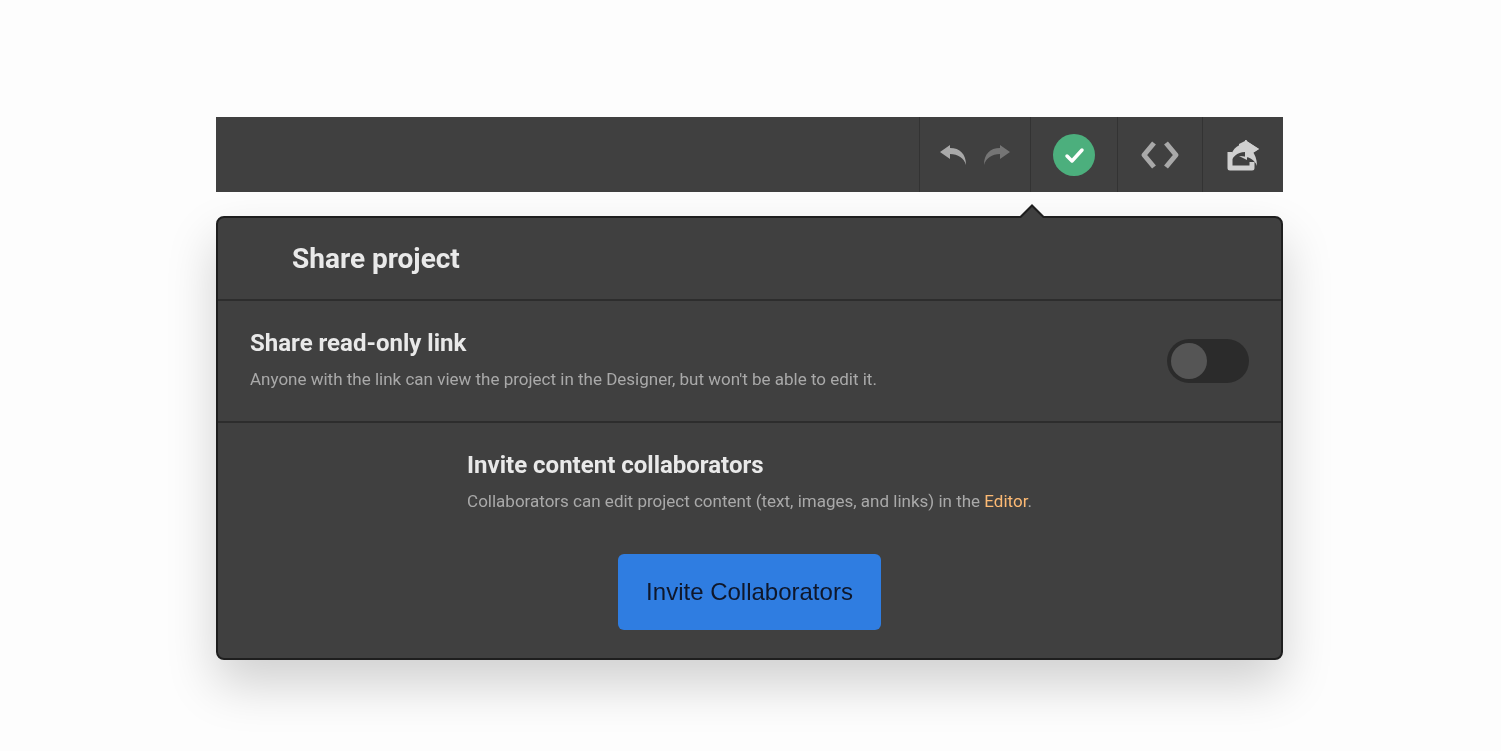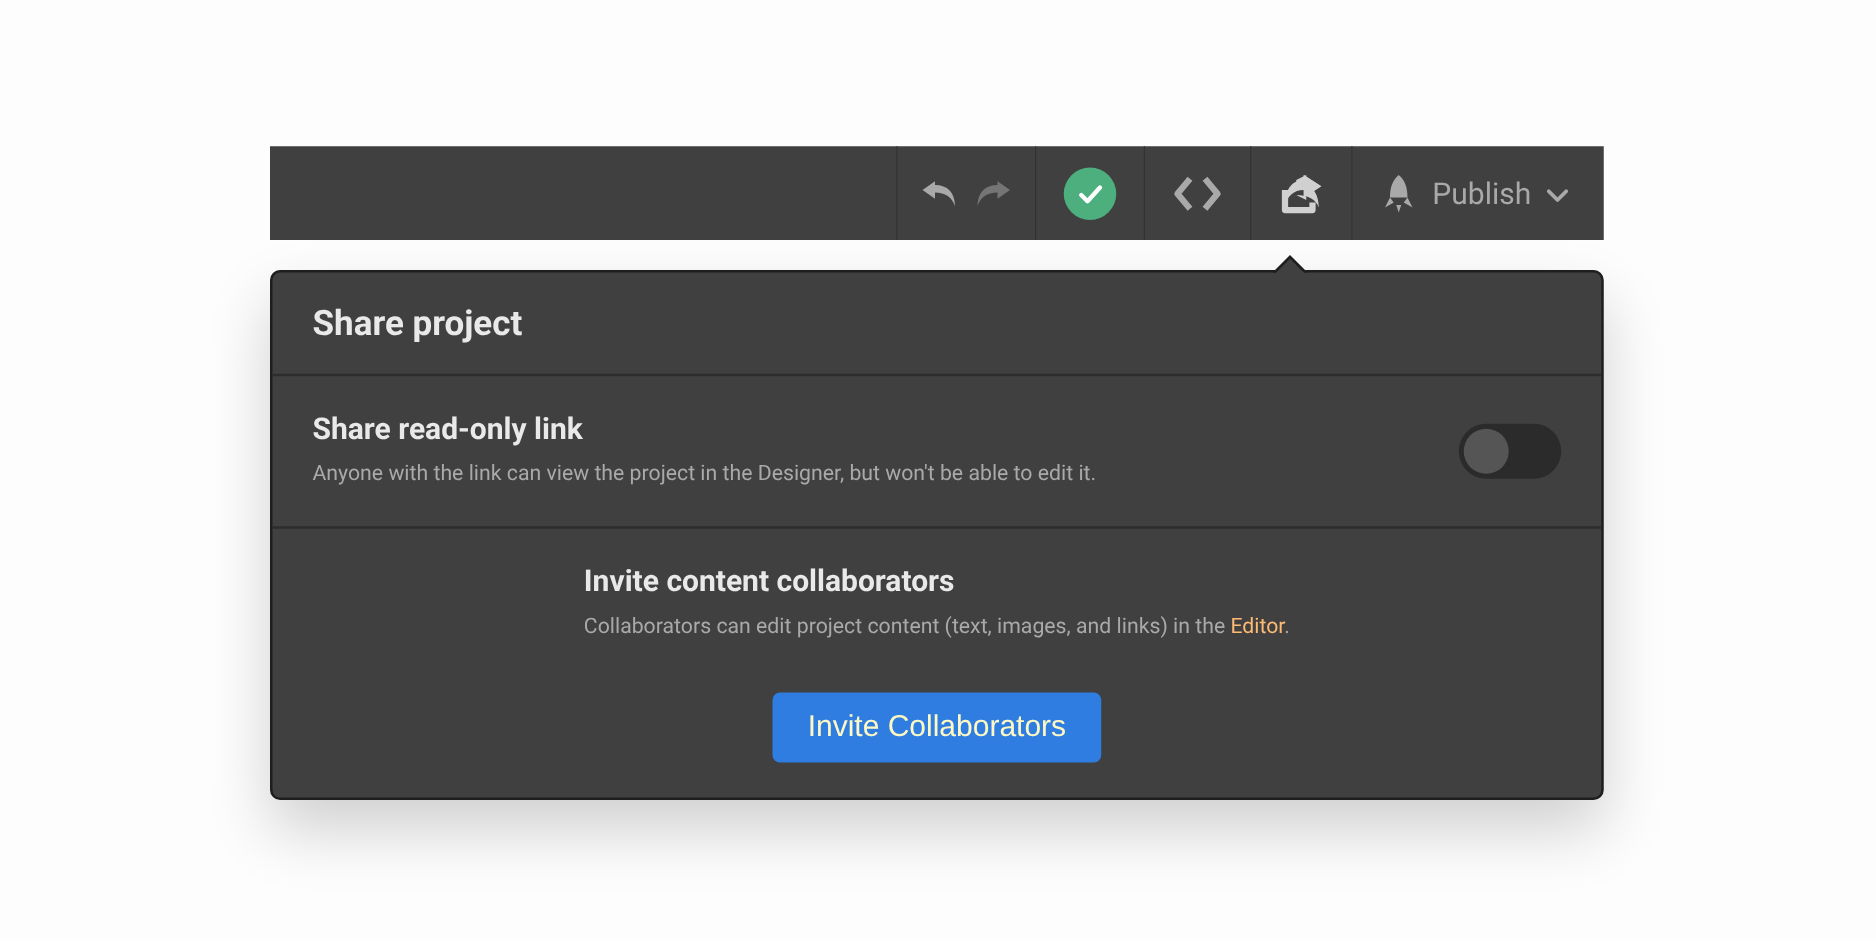--- a/index.html
+++ b/index.html
@@ -80,20 +80,21 @@
     border-bottom: 12px solid #404040;
   }
   .panel-header {
     padding: 24px 32px;
     border-bottom: 2px solid #2d2d2d;
   }
   .panel-title {
     color: #e9e9e9;
     font-size: 28px;
     font-weight: 700;
+    margin-left: 42px;
   }
   .panel-section {
     display: flex;
     align-items: center;
     justify-content: space-between;
     padding: 28px 32px;
     border-bottom: 2px solid #2d2d2d;
     gap: 40px;
   }
   .panel-section:last-child { border-bottom: none; flex-direction: column; }
@@ -123,23 +124,23 @@
   }
   .toggle-knob {
     position: absolute;
     top: 4px; left: 4px;
     width: 36px; height: 36px;
     background: #555;
     border-radius: 50%;
   }
   .invite-btn {
     background: #2f7de1;
-    color: #fef9c3;
+    color: #0f172a;
     font-size: 24px;
-    padding: 14px 28px;
+    padding: 24px 28px;
     border: none;
     border-radius: 6px;
     flex-shrink: 0;
   }
 </style>
 </head>
 <body>
 
 <div class="toolbar">
   <div class="toolbar-cell undo-redo">
@@ -169,33 +170,20 @@
         </svg>
     </span>
   </div>
   <div class="toolbar-cell">
     <span class="icon-btn">
       <svg width="36" height="34" viewBox="0 0 36 34">
           <path d="M5 14 L5 30 L27 30 L27 24" stroke="#d0d0d0" stroke-width="5" fill="none" stroke-linejoin="round"></path>
           <path d="M14 6 L14 18 C24 18 30 22 32 28 C32 14 24 8 14 8 Z M14 6 L22 2 L22 22 L14 18" fill="#d0d0d0"></path>
           <path d="M20 2 L34 11 L20 20 Z" fill="#d0d0d0"></path>
           <path d="M20 2 L34 11 L20 20 L20 14 C12 14 7 19 5 26 C5 12 12 6 20 6 Z" fill="#d0d0d0"></path>
-        </svg>
-    </span>
-  </div>
-  <div class="toolbar-cell publish">
-    <span class="icon-btn">
-      <svg width="30" height="34" viewBox="0 0 30 34">
-          <path d="M15 2 C20 6 22 12 22 20 L8 20 C8 12 10 6 15 2 Z M8 20 L4 28 L11 24 M22 20 L26 28 L19 24 M13 26 L15 32 L17 26" fill="#a9a9a9"></path>
-        </svg>
-    </span>
-    <span>Publish</span>
-    <span>
-      <svg width="18" height="12" viewBox="0 0 18 12">
-          <path d="M2 2 L9 9 L16 2" stroke="#a9a9a9" stroke-width="3" fill="none" stroke-linecap="round" stroke-linejoin="round"></path>
         </svg>
     </span>
   </div>
 </div>
 
 <div class="panel">
   <div class="panel-caret"></div>
 
   <div class="panel-header">
     <div class="panel-title">Share project</div>

